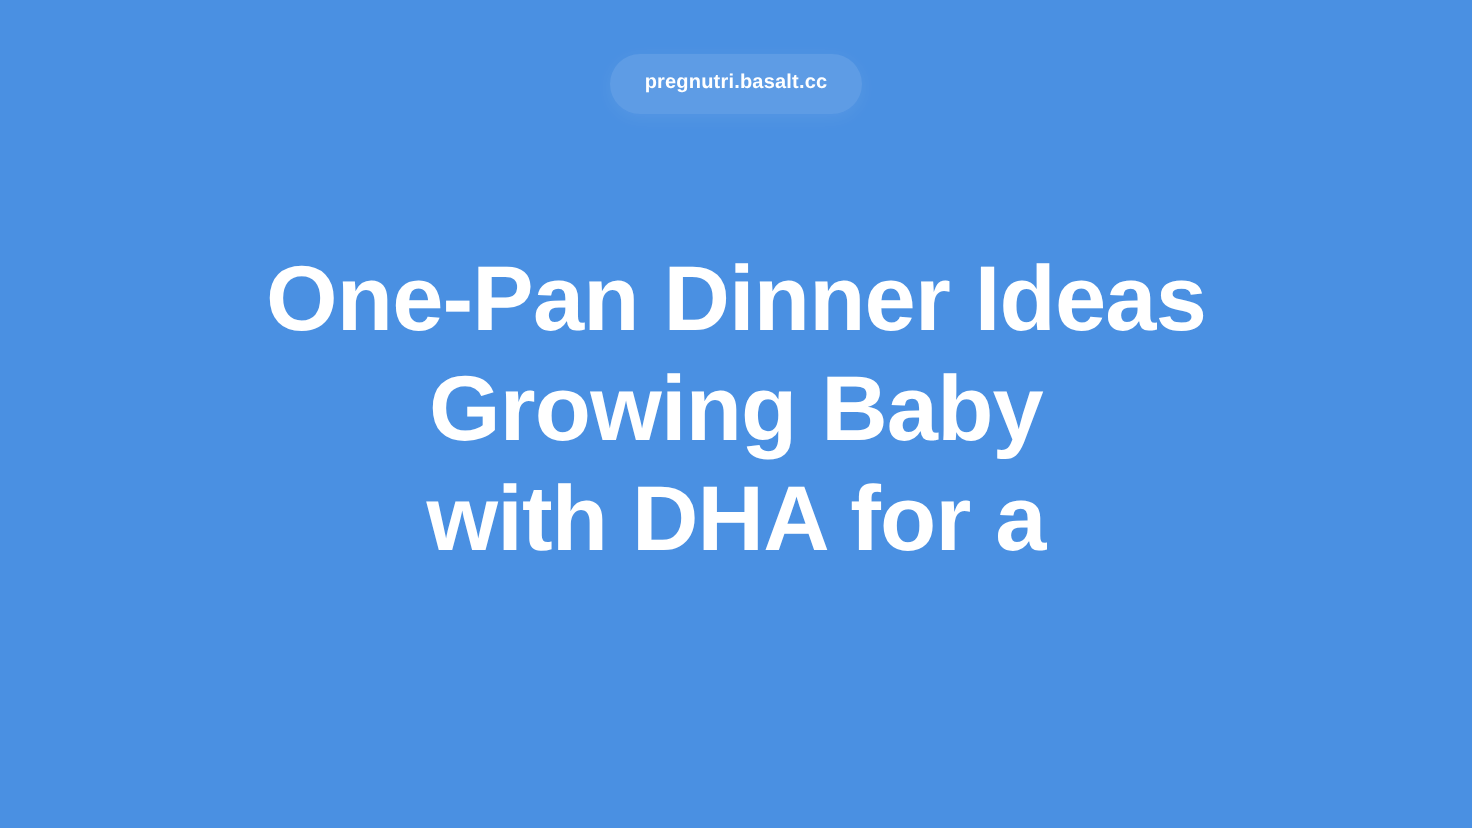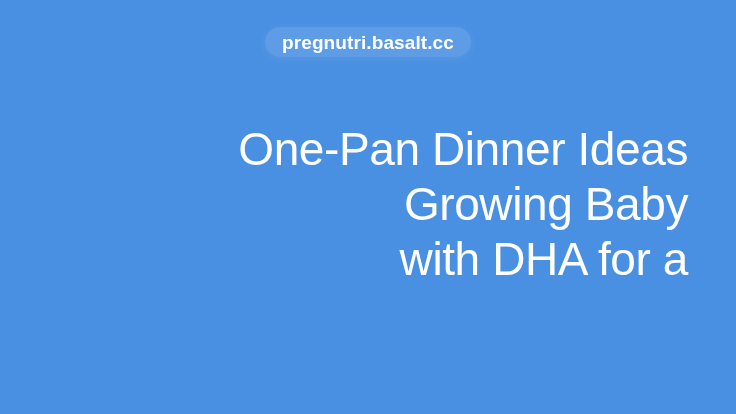--- a/index.html
+++ b/index.html
@@ -41,21 +41,21 @@
     justify-content: center;
     height: 30px;
     padding: 0 17px;
     border-radius: 999px;
     background: rgba(255, 255, 255, 0.115);
     box-shadow: 0 2px 9px rgba(255, 255, 255, 0.07);
   }
 
   #site-badge-label {
     color: #ffffff;
-    font-size: 19px;
+    font-size: 10px;
     font-weight: 700;
     letter-spacing: 0.1px;
     line-height: 1;
     white-space: nowrap;
     font-family: "Liberation Sans", sans-serif;
   }
 
   
   #headline {
     position: absolute;
@@ -64,26 +64,25 @@
     width: 100%;
     padding: 0 48px;
     box-sizing: border-box;
     text-align: center;
   }
 
   .headline-line {
     display: block;
     color: #ffffff;
     font-size: 46px;
-    font-weight: 400;
+    font-weight: 700;
     line-height: 55px;
     letter-spacing: -0.4px;
     white-space: nowrap;
     font-family: "Liberation Sans", sans-serif;
-    text-align: right;
   }
 </style>
 </head>
 <body>
 
 <div id="poster">
 
   <div id="badge-row">
     <div id="site-badge">
       <span id="site-badge-label">pregnutri.basalt.cc</span>

